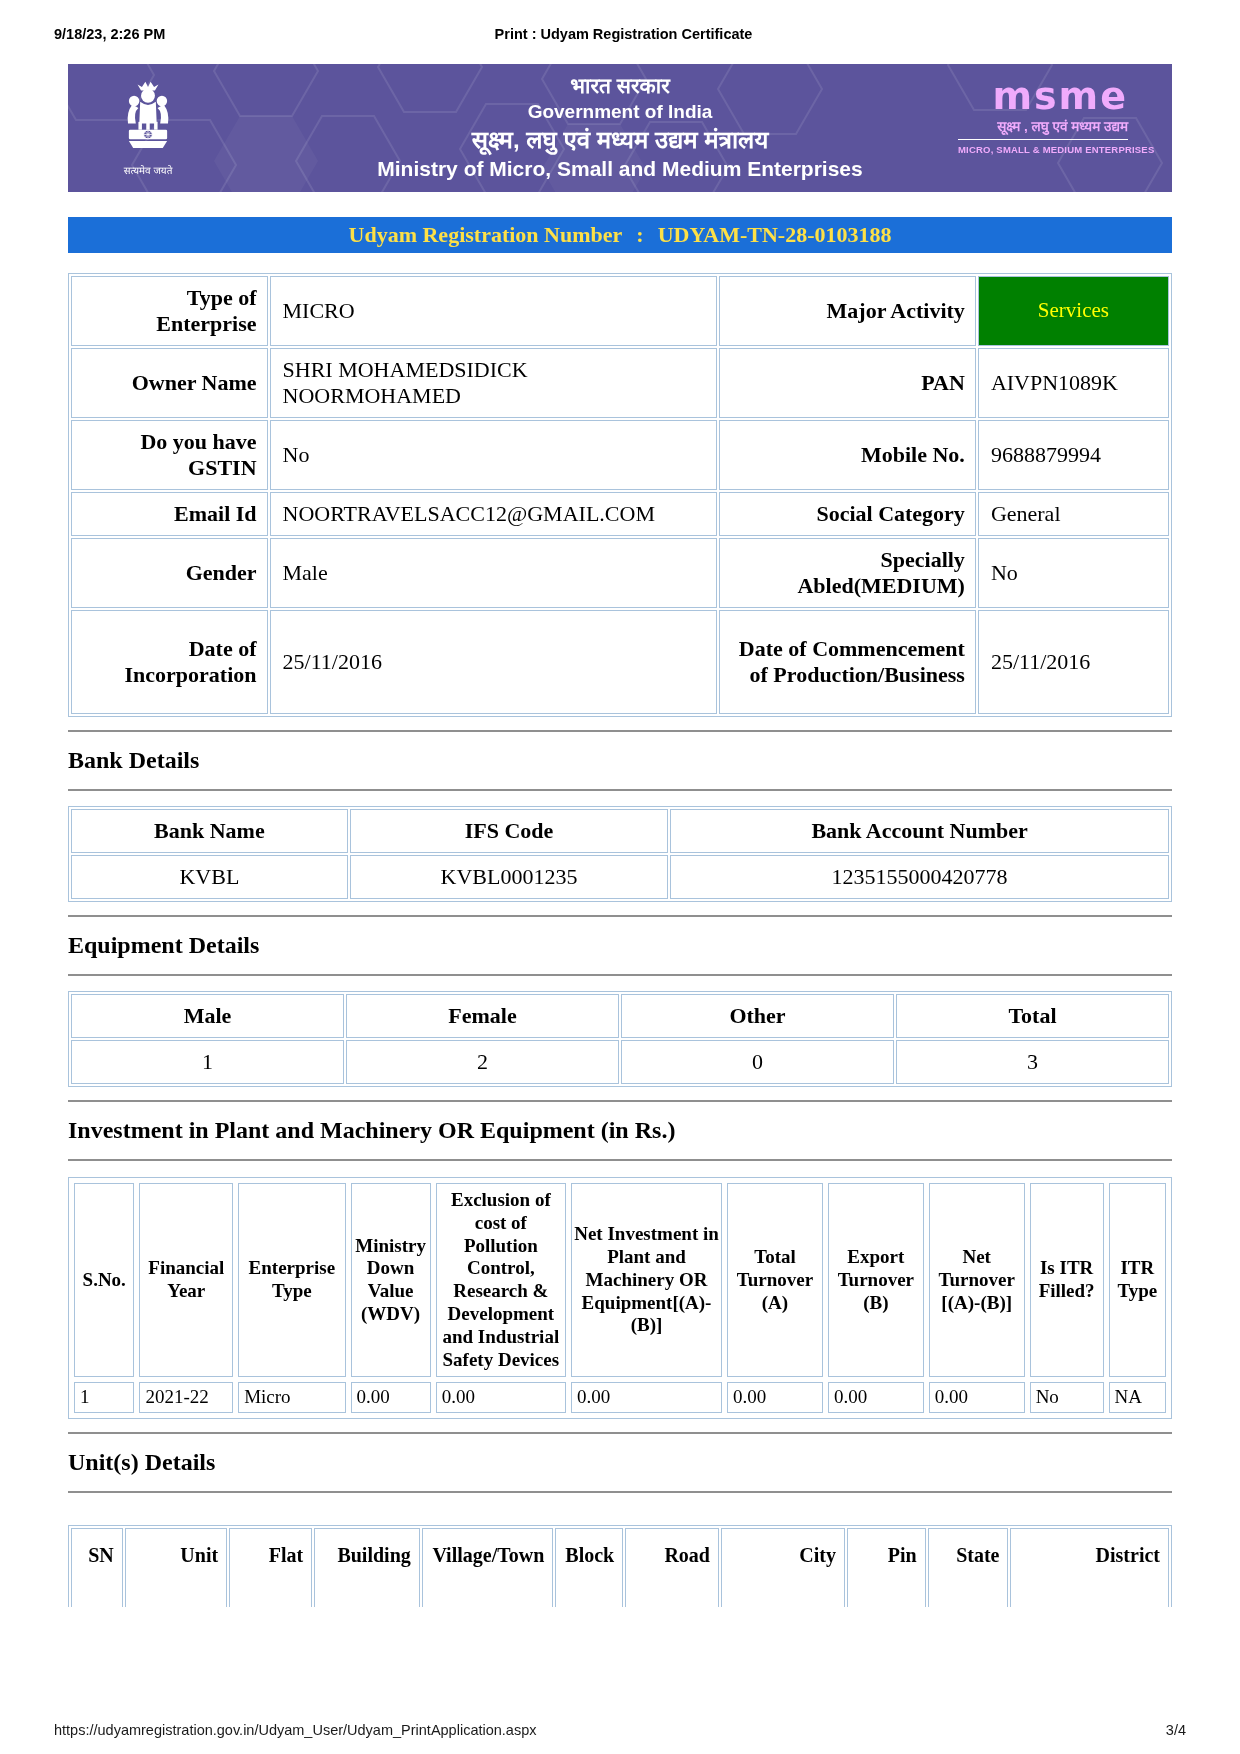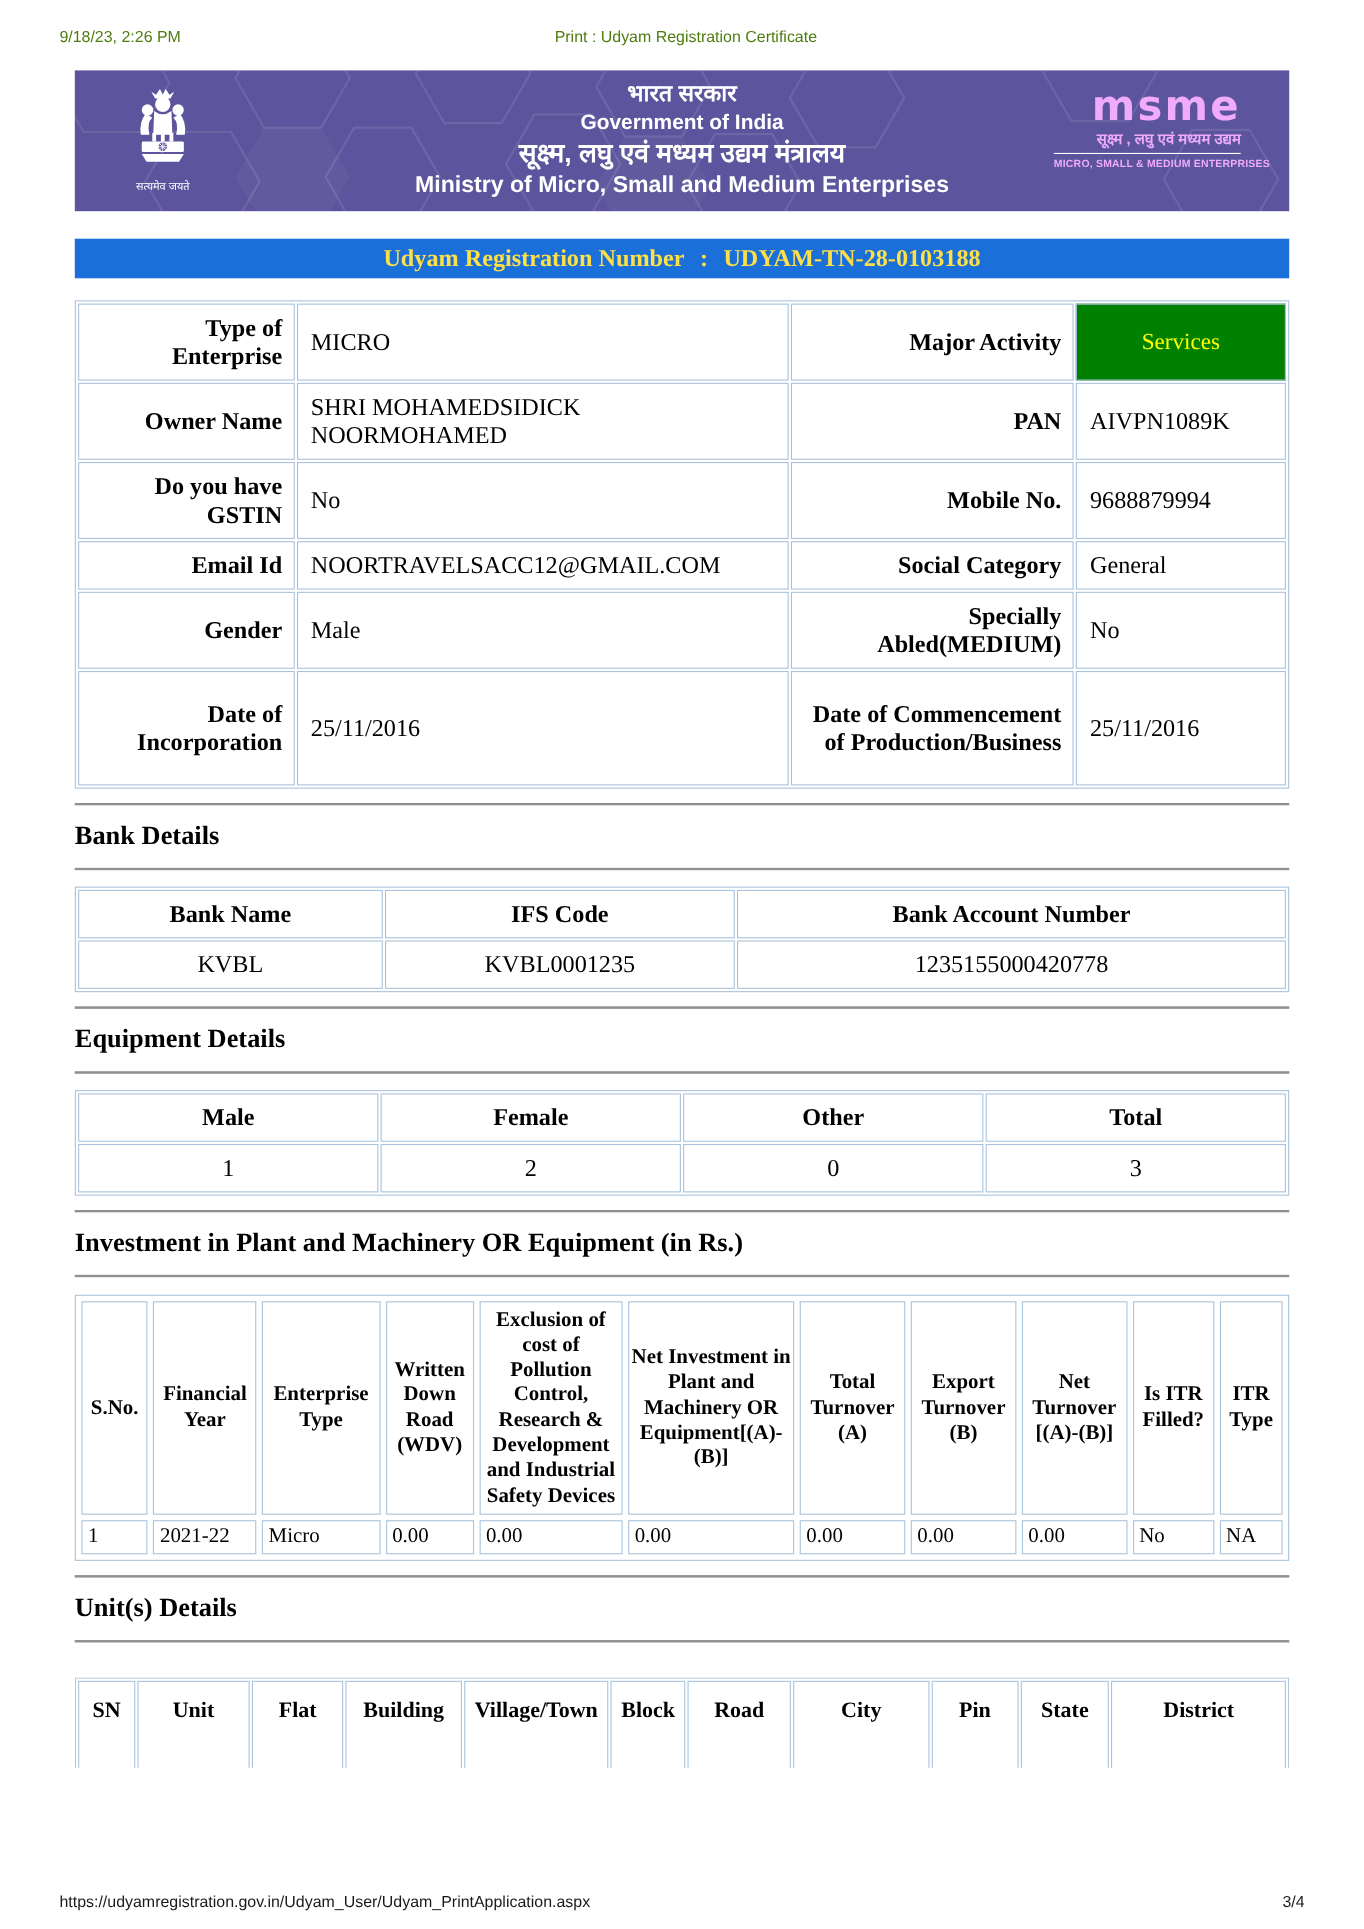--- a/index.html
+++ b/index.html
@@ -10,22 +10,23 @@
     font-family: "Liberation Serif", serif;
     color: #000;
     position: relative;
   }
   
   .print-header {
     position: relative;
     padding: 26px 47px 0 54px;
     font-family: "Liberation Sans", sans-serif;
     font-size: 14.5px;
-    color: #4d7c0f;
+    color: #000000;
     height: 44px;
+    font-weight: bold;
   }
   .ph-date { position: absolute; left: 54px; top: 26px; }
   .ph-title { text-align: center; }
   .print-footer {
     position: absolute;
     bottom: 16px; left: 0; right: 0;
     display: flex; justify-content: space-between;
     padding: 0 54px;
     font-family: "Liberation Sans", sans-serif;
     font-size: 14.5px;
@@ -128,21 +129,21 @@
   .inv-table th {
     font-size: 19px; font-weight: bold; text-align: center;
     vertical-align: middle; padding: 5px 2px;
   }
   .inv-table td { font-size: 19px; text-align: left; padding: 3px 5px; height: 30px; vertical-align: middle; }
 
   
   .units-cut { margin-top: 32px; height: 82px; overflow: hidden; }
   .units-table { table-layout: fixed; }
   .units-table th {
-    font-size: 20px; font-weight: bold; text-align: center;
+    font-size: 20px; font-weight: bold; text-align: right;
     vertical-align: top; padding: 14px 8px; height: 112px; margin-left: 27px;
   }
 </style>
 </head>
 <body>
 
 <div class="print-header">
   <div class="ph-date">9/18/23, 2:26 PM</div>
   <div class="ph-title">Print : Udyam Registration Certificate</div>
 </div>
@@ -331,21 +332,21 @@
         <col style="width:9.2%">
       <col style="width:9.2%">
         <col style="width:7.1%">
         <col style="width:5.5%">
     </colgroup>
     <tbody>
         <tr>
       <th>S.No.</th>
       <th>Financial Year</th>
       <th>Enterprise Type</th>
-      <th>Written Down Road (WDV)</th>
+      <th>Ministry Down Value (WDV)</th>
       <th>Exclusion of cost of Pollution Control, Research &amp; Development and Industrial Safety Devices</th>
       <th>Net Investment in Plant and Machinery OR Equipment[(A)-(B)]</th>
       <th>Total Turnover (A)</th>
       <th>Export Turnover (B)</th>
       <th>Net Turnover [(A)-(B)]</th>
       <th>Is ITR Filled?</th>
       <th>ITR Type</th>
     </tr>
     <tr>
       <td>1</td>

